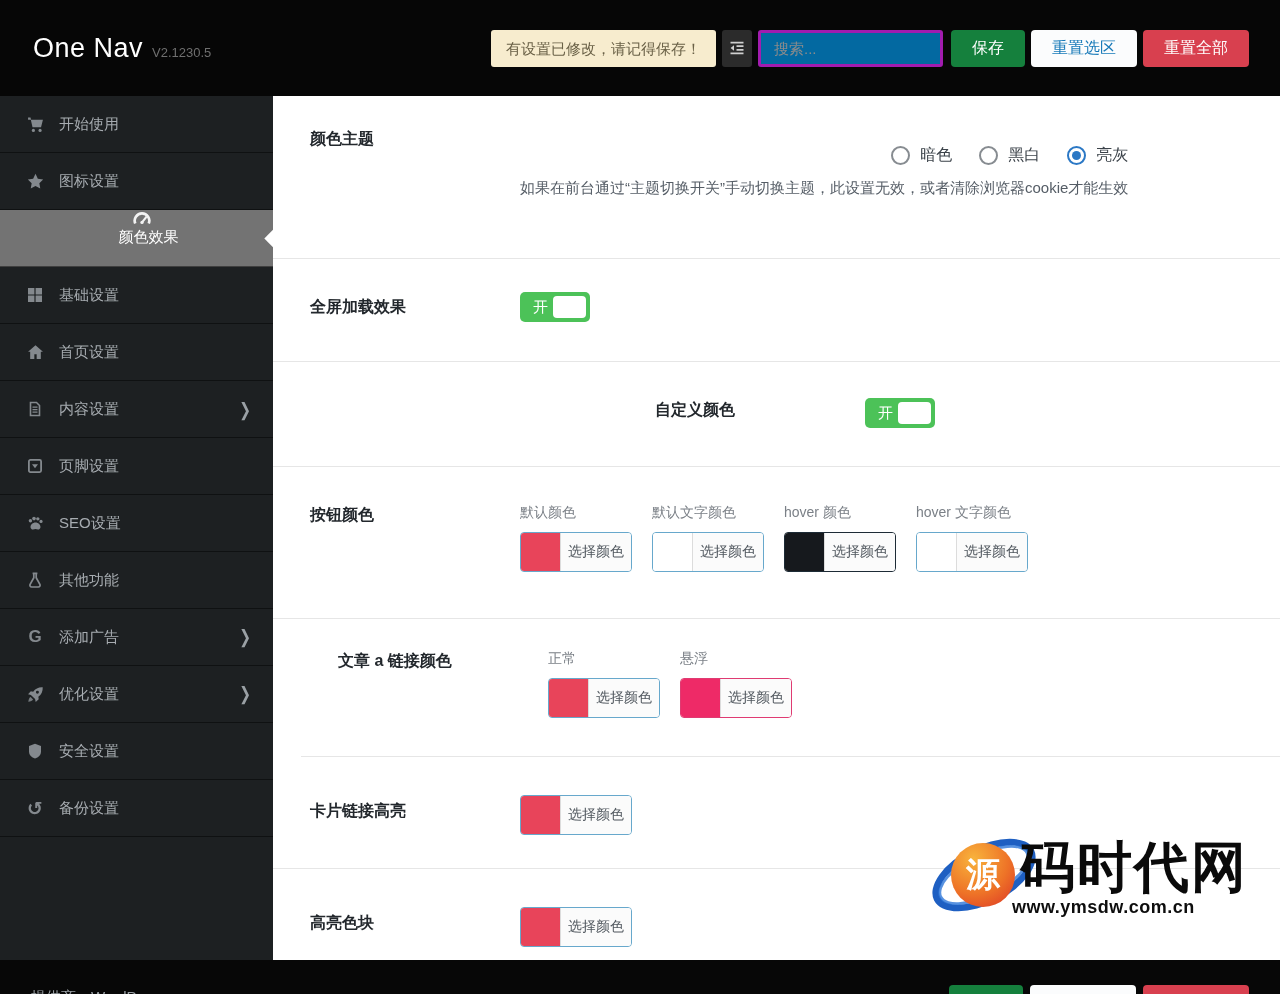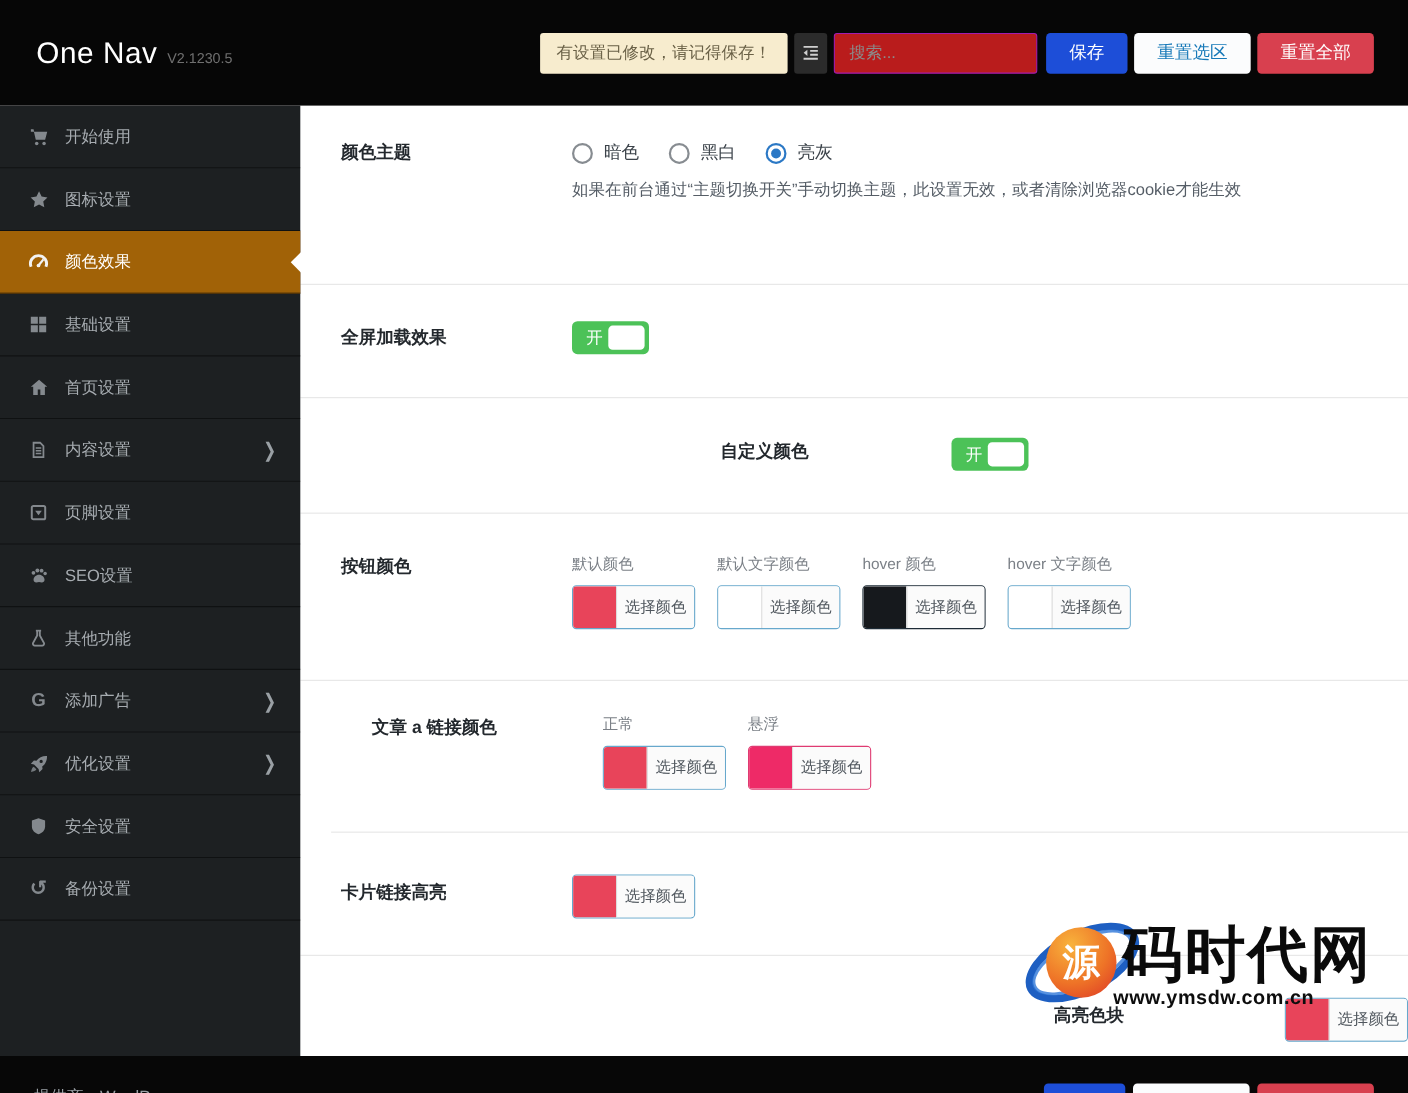--- a/index.html
+++ b/index.html
@@ -11,60 +11,60 @@
   .header { position:absolute; top:0; left:0; width:1280px; height:96px;
     background:#060606; display:flex; align-items:center; z-index:5; }
   .logo-wrap { margin-left:33px; display:flex; align-items:baseline; }
   .logo { color:#fff; font-size:27px; font-weight:500; letter-spacing:.5px; }
   .version { color:#6f6f6f; font-size:13px; margin-left:9px; }
   .header-right { margin-left:auto; margin-right:31px; display:flex; align-items:center; gap:6px; }
   .warning-badge { background:#f7ecce; color:#6a6147; font-size:15px; height:37px;
     line-height:37px; padding:0 15px; border-radius:3px; white-space:nowrap; }
   .collapse-btn { width:30px; height:37px; background:#2b2b2b; border:none; border-radius:3px;
     color:#cfcfcf; display:flex; align-items:center; justify-content:center; cursor:pointer; }
-  .search-input { width:185px; height:37px; background:#b91c1c; border:1px solid #a21caf;
+  .search-input { width:185px; height:37px; background:#0369a1; border:3px solid #a21caf;
     border-radius:3px; color:#bdbdbd; font-size:15px; padding:0 13px; outline:none; }
   .search-input::placeholder { color:#8b8b8b; }
   .btn { height:37px; border:none; border-radius:4px; font-size:16px; padding:0 21px;
     cursor:pointer; white-space:nowrap; font-family:inherit; }
-  .btn-save { background:#1d4ed8; color:#fff; margin-left:2px; }
+  .btn-save { background:#15803d; color:#fff; margin-left:2px; }
   .btn-reset-section { background:#fbfcfd; color:#1779b8; }
   .btn-reset-all { background:#d8404f; color:#fff; }
 
   
   .sidebar { position:absolute; top:96px; left:0; width:273px; height:864px;
     background:#1d2022; z-index:3; }
   .side-item { height:57px; display:flex; align-items:center; padding-left:24px;
     color:#a7acb1; font-size:15px; border-bottom:1px solid rgba(0,0,0,.45);
     position:relative; cursor:pointer; }
   .side-icon { width:22px; margin-right:13px; color:#84898e; display:flex;
     justify-content:center; align-items:center; font-weight:bold; }
-  .side-item.active { background:#a16207; color:#fff; }
+  .side-item.active { background:#737373; color:#fff;flex-direction:column; }
   .side-item.active .side-icon { color:#f2f2f2; }
   .active-marker { position:absolute; right:-7px; top:22px; width:13px; height:13px;
     background:#fff; transform:rotate(45deg); }
   .side-chevron { margin-left:auto; margin-right:22px; color:#9aa0a5; font-size:14px;
     font-weight:bold; transform:scaleY(1.3); }
 
   
   .main { position:absolute; top:96px; left:273px; width:1007px; height:864px;
     background:#fff; z-index:1; }
   .row { display:flex; align-items:flex-start; border-bottom:1px solid #e6e6e6;
     padding-left:37px; }
   .row:last-child { border-bottom:none; }
   .row-label { width:210px; flex-shrink:0; font-size:16px; font-weight:bold; color:#23282d; }
   .r1 { height:163px; } .r1 .row-label { padding-top:33px; }
   .r2 { height:103px; } .r2 .row-label { padding-top:38px; }
   .r3 { height:105px;justify-content:center; } .r3 .row-label { padding-top:38px; }
   .r4 { height:152px; } .r4 .row-label { padding-top:38px; }
   .r5 { height:138px;margin-left:28px; } .r5 .row-label { padding-top:32px; }
   .r6 { height:112px; } .r6 .row-label { padding-top:44px; }
-  .r7 { height:117px;justify-content:flex-end; } .r7 .row-label { padding-top:44px; }
-
-  .radio-group { display:flex; align-items:center; gap:27px; padding-top:33px; }
+  .r7 { height:117px; } .r7 .row-label { padding-top:44px; }
+
+  .radio-group { display:flex; align-items:center; gap:27px; padding-top:49px;justify-content:flex-end; }
   .radio-option { display:flex; align-items:center; gap:10px; cursor:pointer; }
   .radio-circle { width:19px; height:19px; border-radius:50%; background:#fff;
     border:2px solid #878c91; position:relative; flex-shrink:0; }
   .radio-option.selected .radio-circle { border-color:#2b78c5; }
   .radio-option.selected .radio-circle::after { content:""; position:absolute; left:3px; top:3px;
     width:9px; height:9px; border-radius:50%; background:#2b78c5; }
   .radio-text { font-size:16px; color:#3c434a; }
   .row-desc { font-size:15px; color:#555d66; margin-top:13px; }
 
   .toggle { width:70px; height:30px; background:#4cc258; border:none; border-radius:5px;

